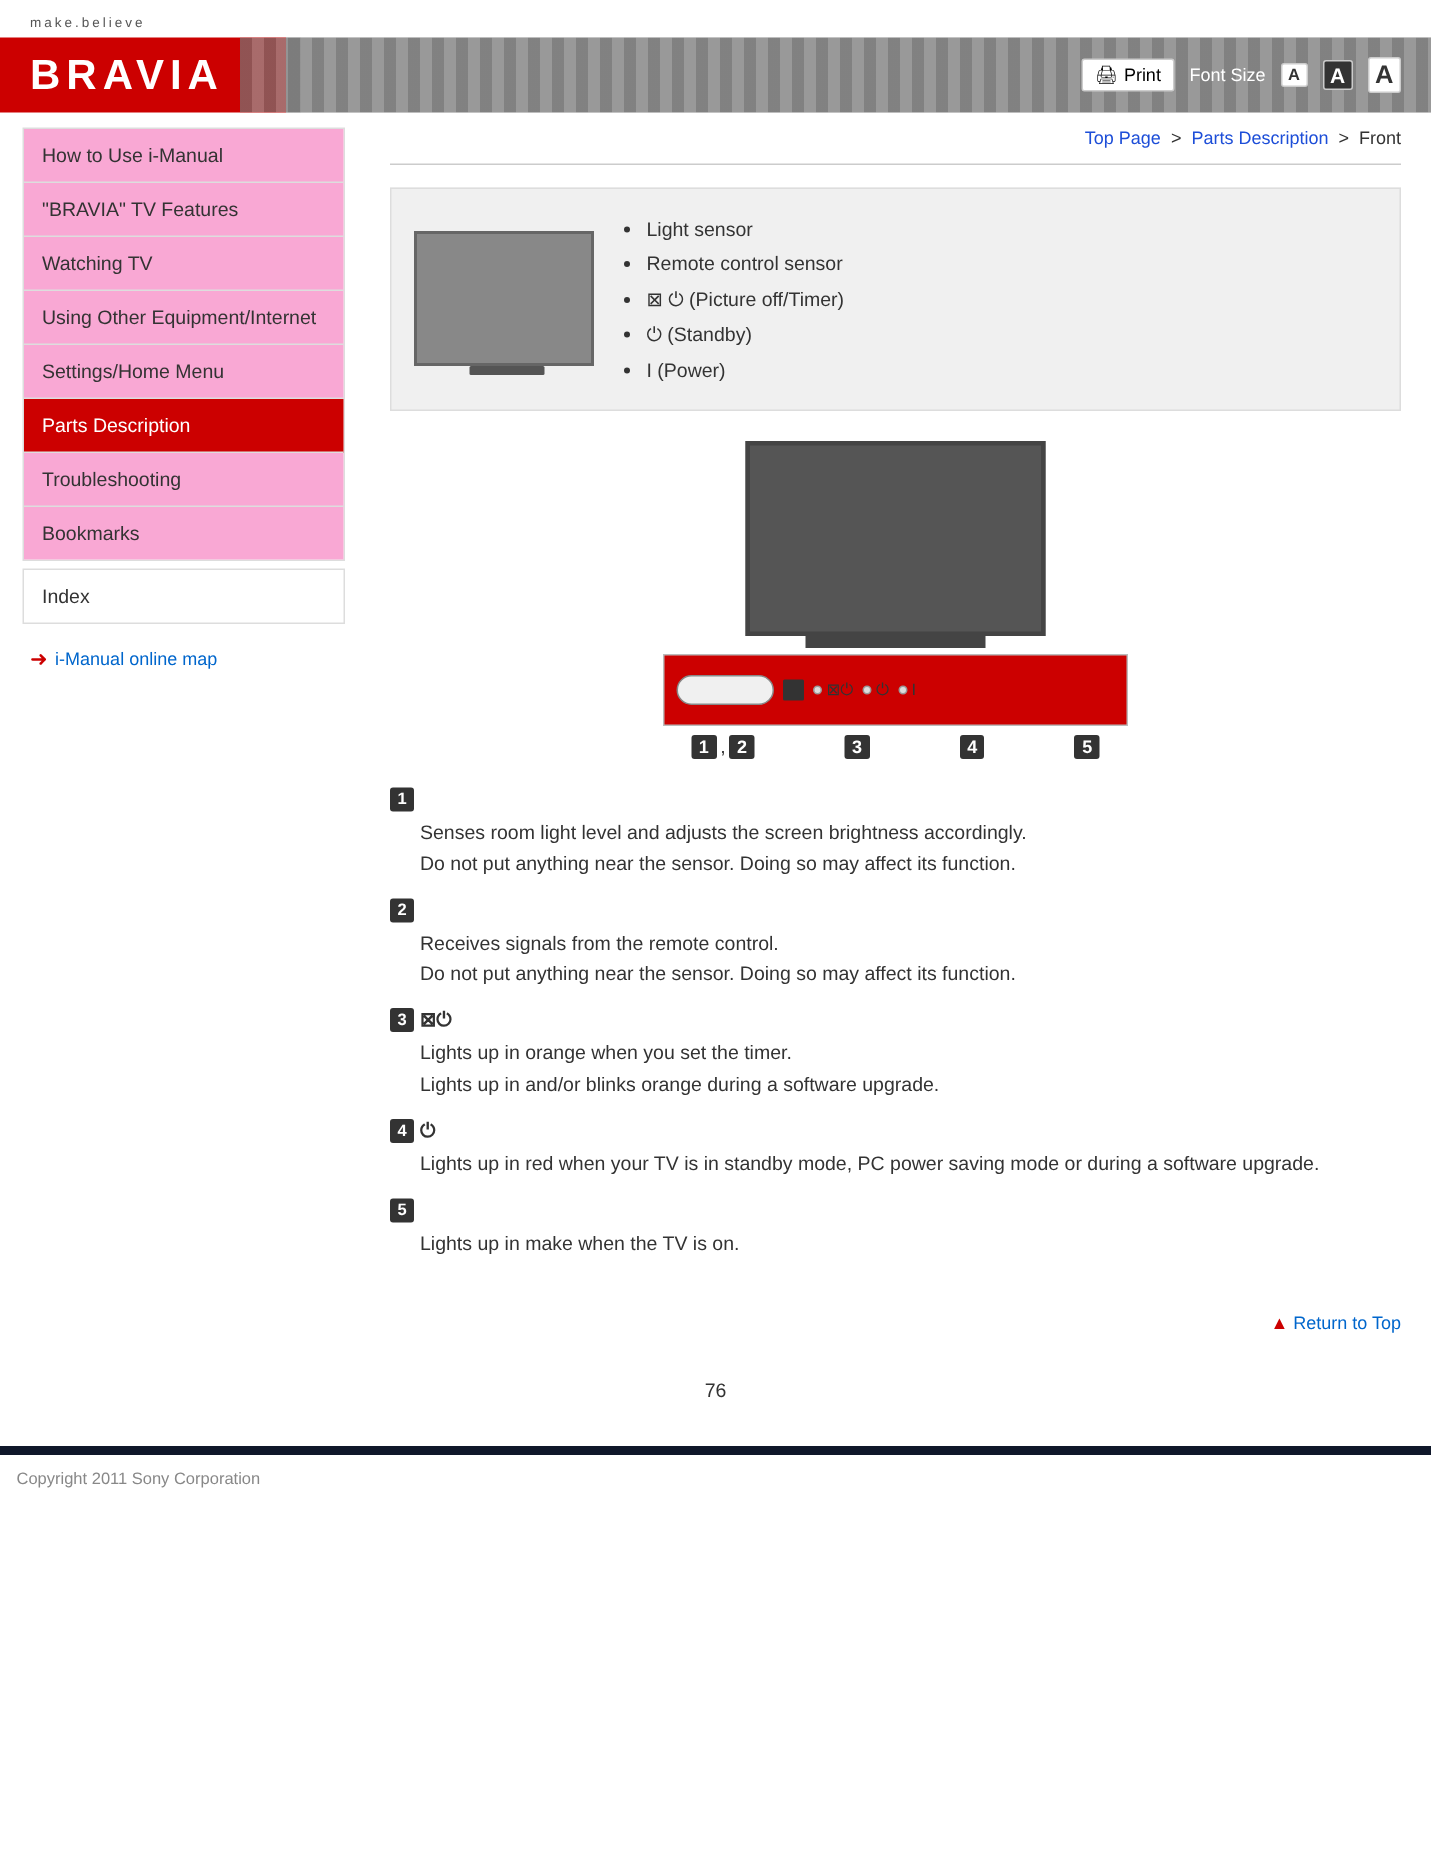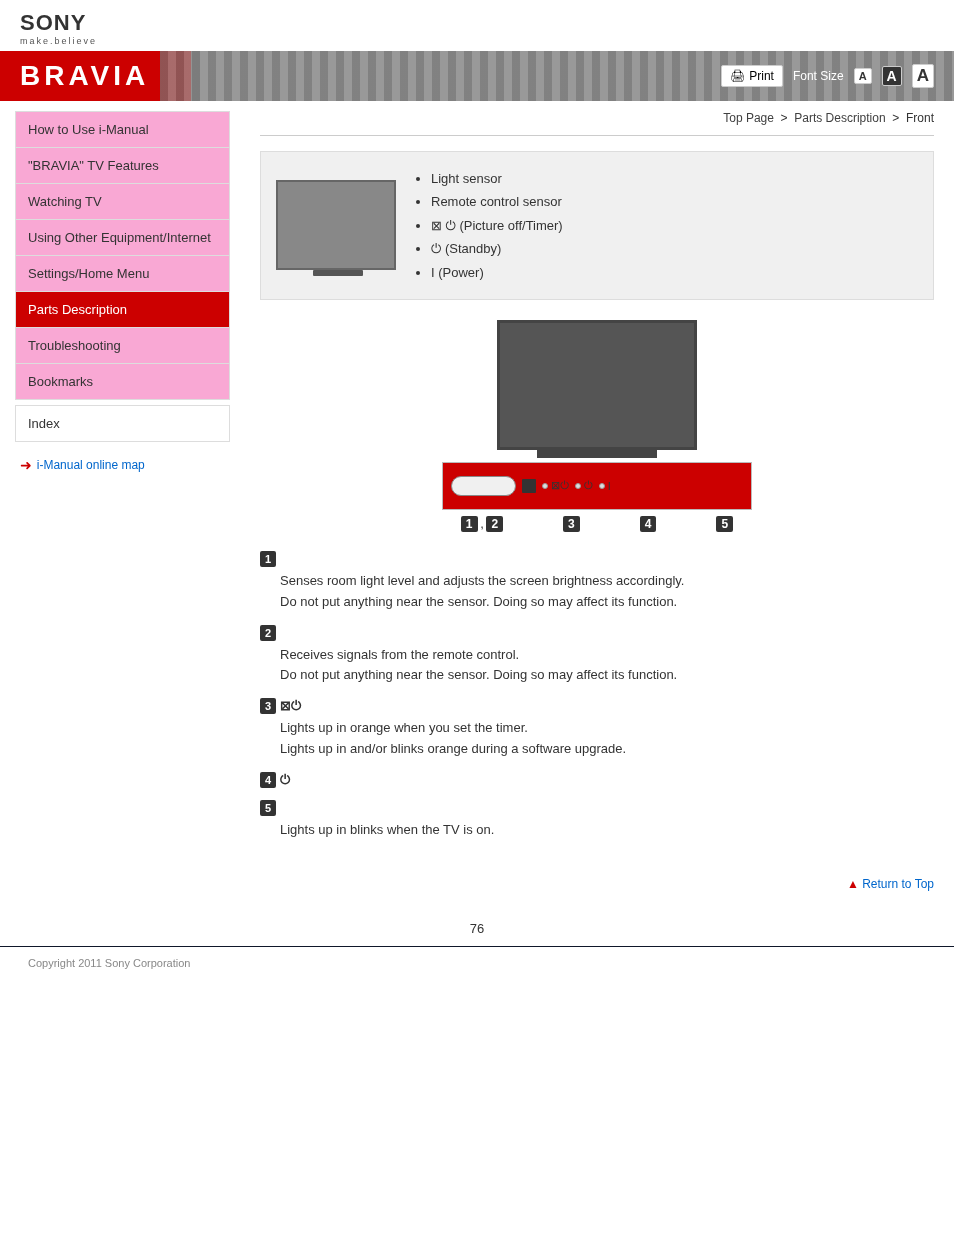--- a/index.html
+++ b/index.html
@@ -127,21 +127,21 @@
       padding: 5px 20px 20px 20px;
     }
 
     
     .breadcrumb {
       text-align: right;
       font-size: 12px;
       padding: 5px 0 10px 0;
       color: #333;
     }
-    .breadcrumb a { color: #404040; text-decoration: none; cursor: pointer; }
+    .breadcrumb a { color: #1d4ed8; text-decoration: none; cursor: pointer; }
 
     .content-divider {
       border: none;
       border-top: 1px solid #ccc;
       margin-bottom: 15px;
     }
 
     
     .feature-box {
       background: #f0f0f0;
@@ -241,24 +241,25 @@
       text-align: right;
       font-size: 12px;
       color: #0066cc;
       cursor: pointer;
       margin-top: 36px;
     }
     .return-arrow { color: #cc0000; }
 
     
     .footer {
-      border-top: 1px solid #0f172a;
-      padding: 10px 28px;
+      border-top: 6px solid #0f172a;
+      padding: 10px 11px;
       font-size: 11px;
       color: #888;
+      margin-top: 20px;
     }
     .page-num {
       text-align: center;
       font-size: 13px;
       padding: 10px 0;
       color: #333;
     }
 
     
     .panel-wrapper {
@@ -299,21 +300,20 @@
     }
     .ci-sym {
       font-size: 11px;
       color: #333;
     }
   </style>
 </head>
 <body>
 
 <div class="header">
-  <div class="sony-logo">SONY</div>
   <div class="sony-tagline">make.believe</div>
 </div>
 
 <div class="bravia-banner">
   <span class="bravia-title">BRAVIA</span>
   <div class="bravia-controls">
     <button class="print-btn">
       <span>🖨</span>
       <span>Print</span>
     </button>
@@ -426,27 +426,28 @@
       </div>
       <div class="desc-text">Lights up in orange when you set the timer.</div>
       <div class="desc-text">Lights up in and/or blinks orange during a software upgrade.</div>
     </div>
 
     <div class="desc-section">
       <div class="desc-heading">
         <span class="num-badge">4</span>
         <span>⏻</span>
       </div>
+      <div class="desc-text">Lights up in red when your TV is in standby mode, PC power saving mode or during a software upgrade.</div>
     </div>
 
     <div class="desc-section">
       <div class="desc-heading">
         <span class="num-badge">5</span>
       </div>
-      <div class="desc-text">Lights up in blinks when the TV is on.</div>
+      <div class="desc-text">Lights up in make when the TV is on.</div>
     </div>
 
     <div class="return-to-top">
       <span class="return-arrow">▲</span>
       <span>Return to Top</span>
     </div>
 
   </div>
 </div>
 

